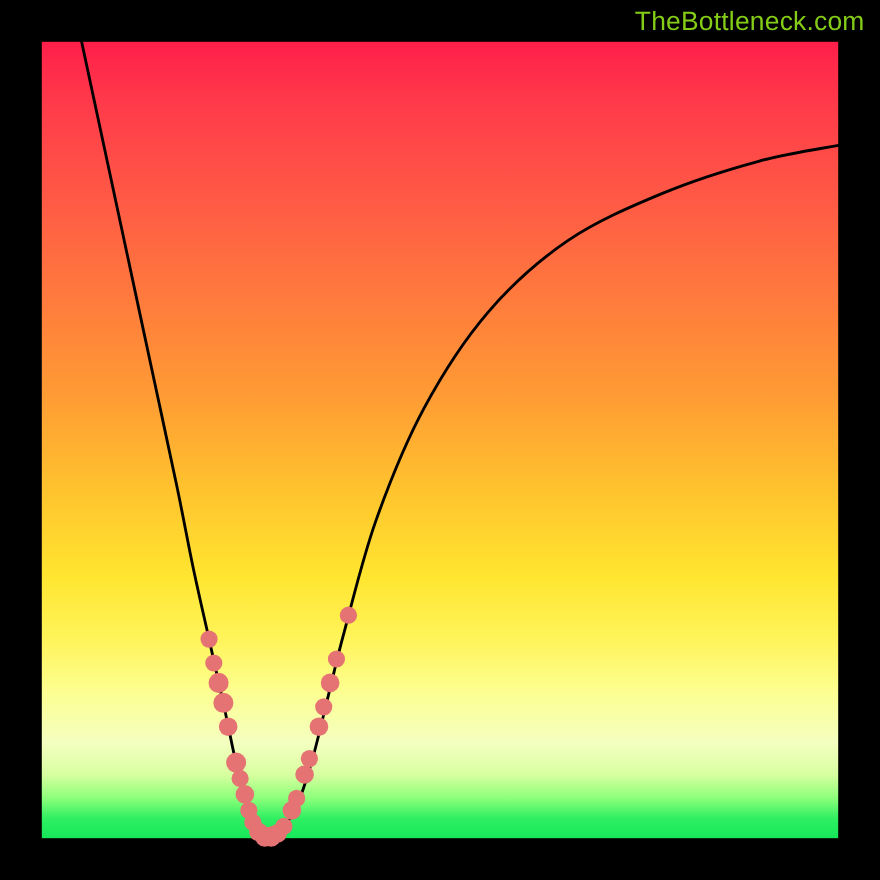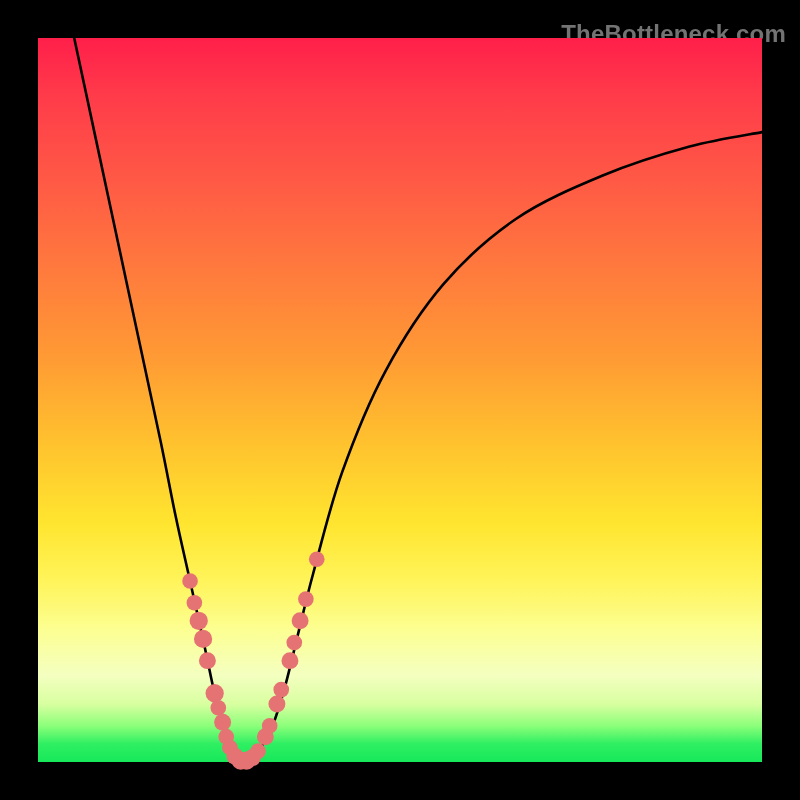--- a/index.html
+++ b/index.html
@@ -38,26 +38,26 @@
       #fcff94 82%,
       #f4ffc0 88%,
       #d8ffa0 92%,
       #8cff7a 95%,
       #2fef62 97.5%,
       #16e85a 100%
     );
   }
   .watermark {
     position: absolute;
-    top: 20px;
+    top: 6px;
     right: 14px;
-    color: #737373;
+    color: #84cc16;
     font-size: 24px;
     letter-spacing: 0.2px;
-    font-weight: 700;
+    font-weight: 400;
     user-select: none;
   }
   svg.curve {
     position: absolute;
     left: 0;
     top: 0;
     width: 724px;
     height: 724px;
     overflow: visible;
   }

